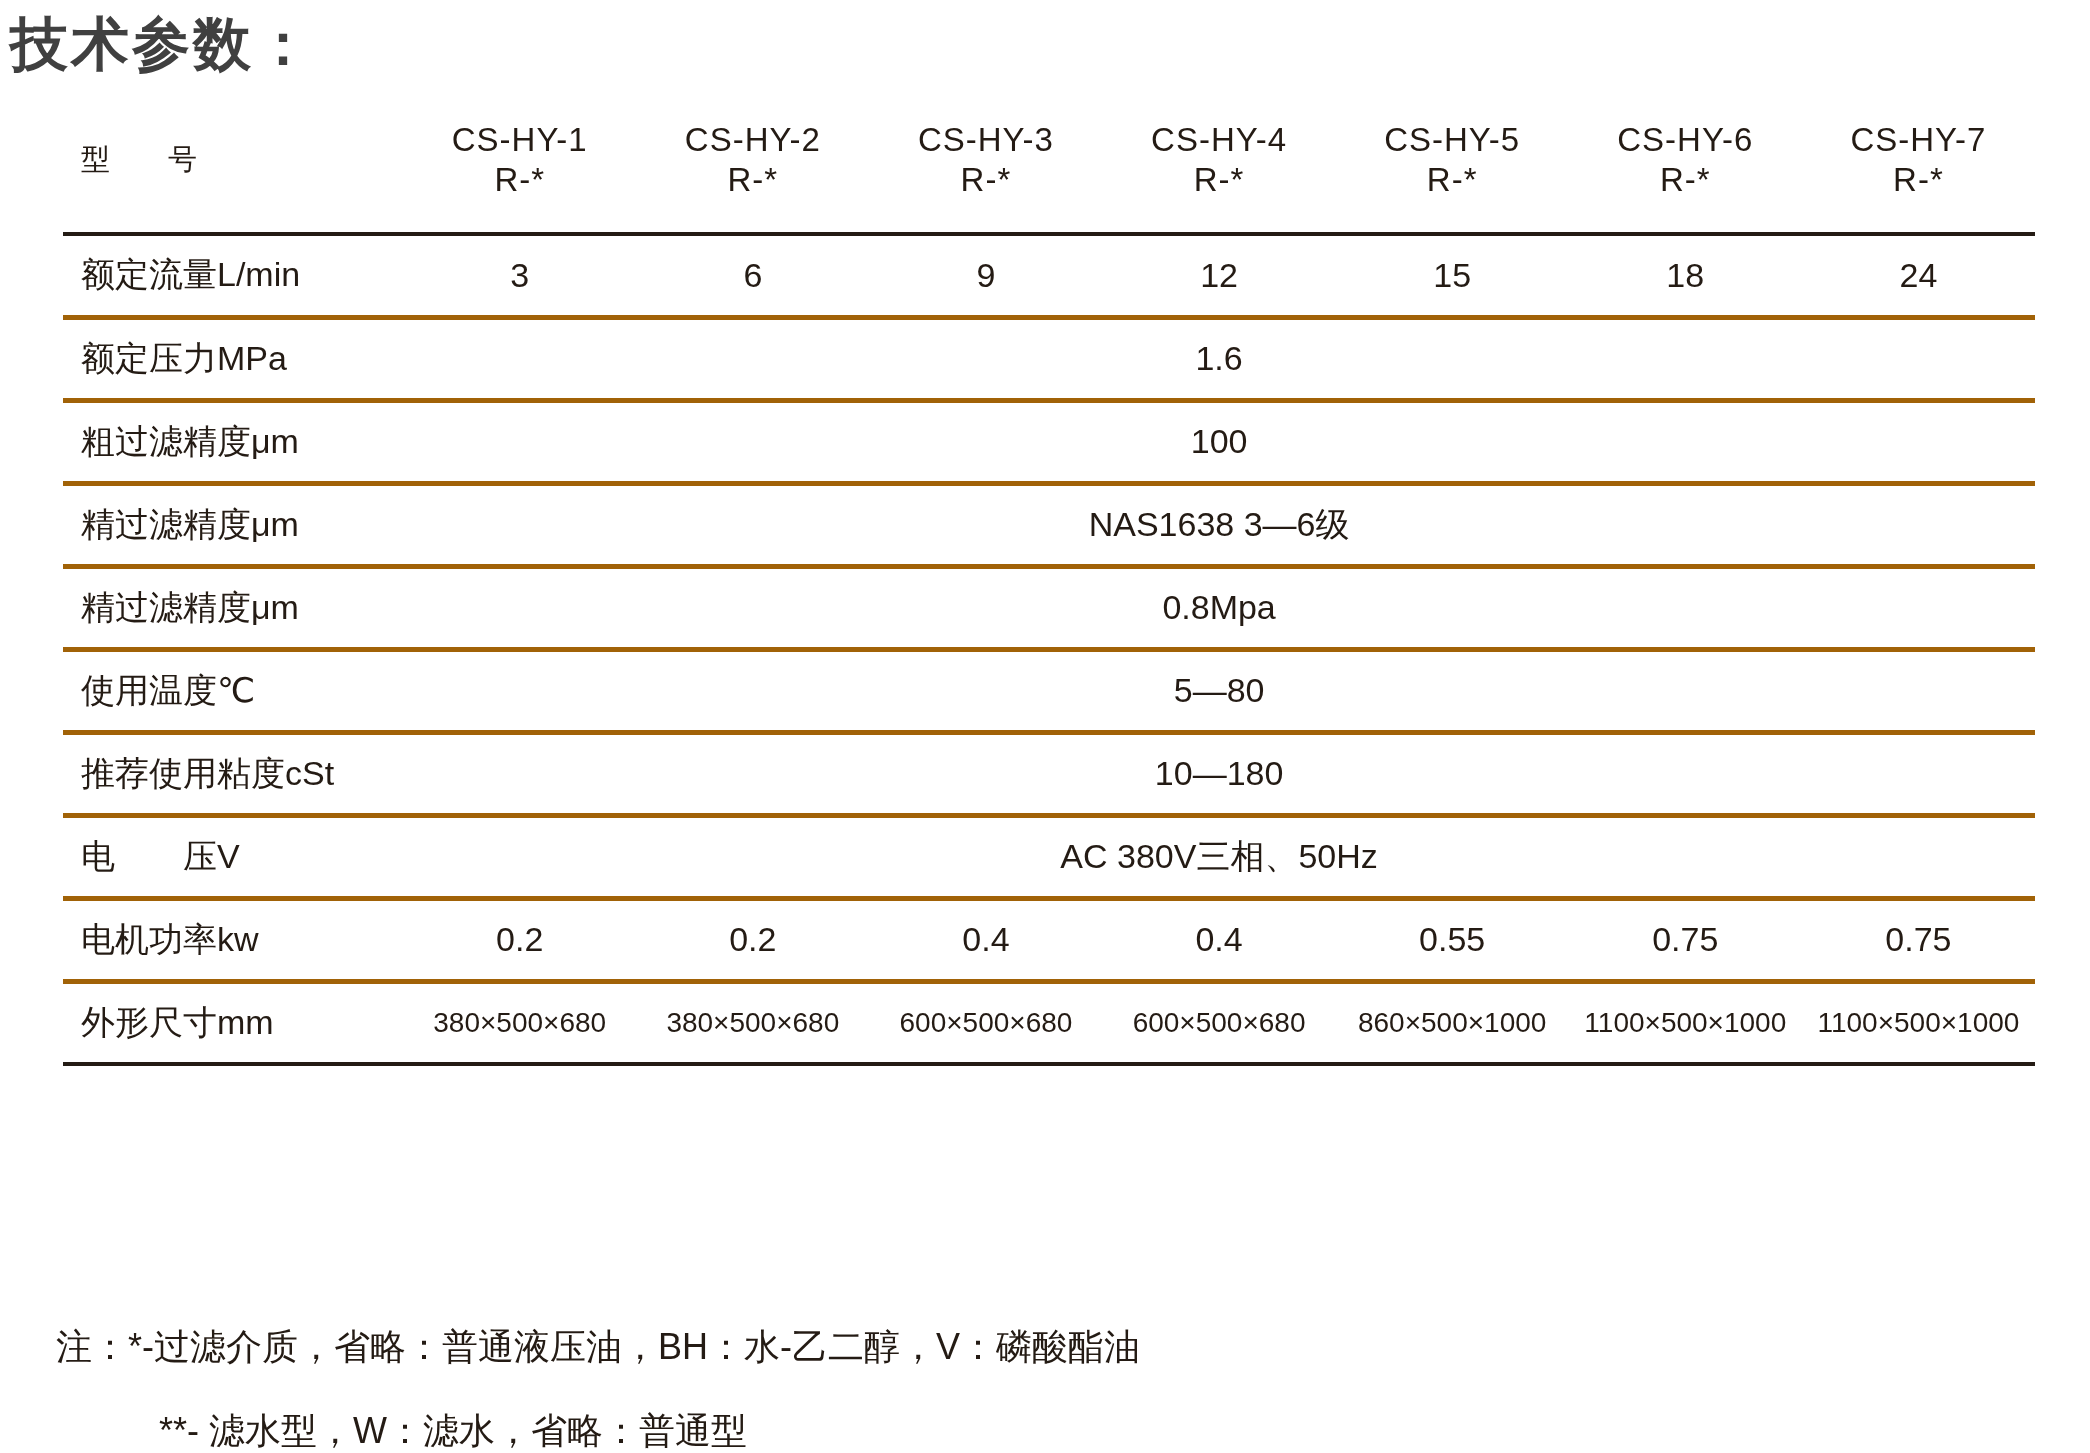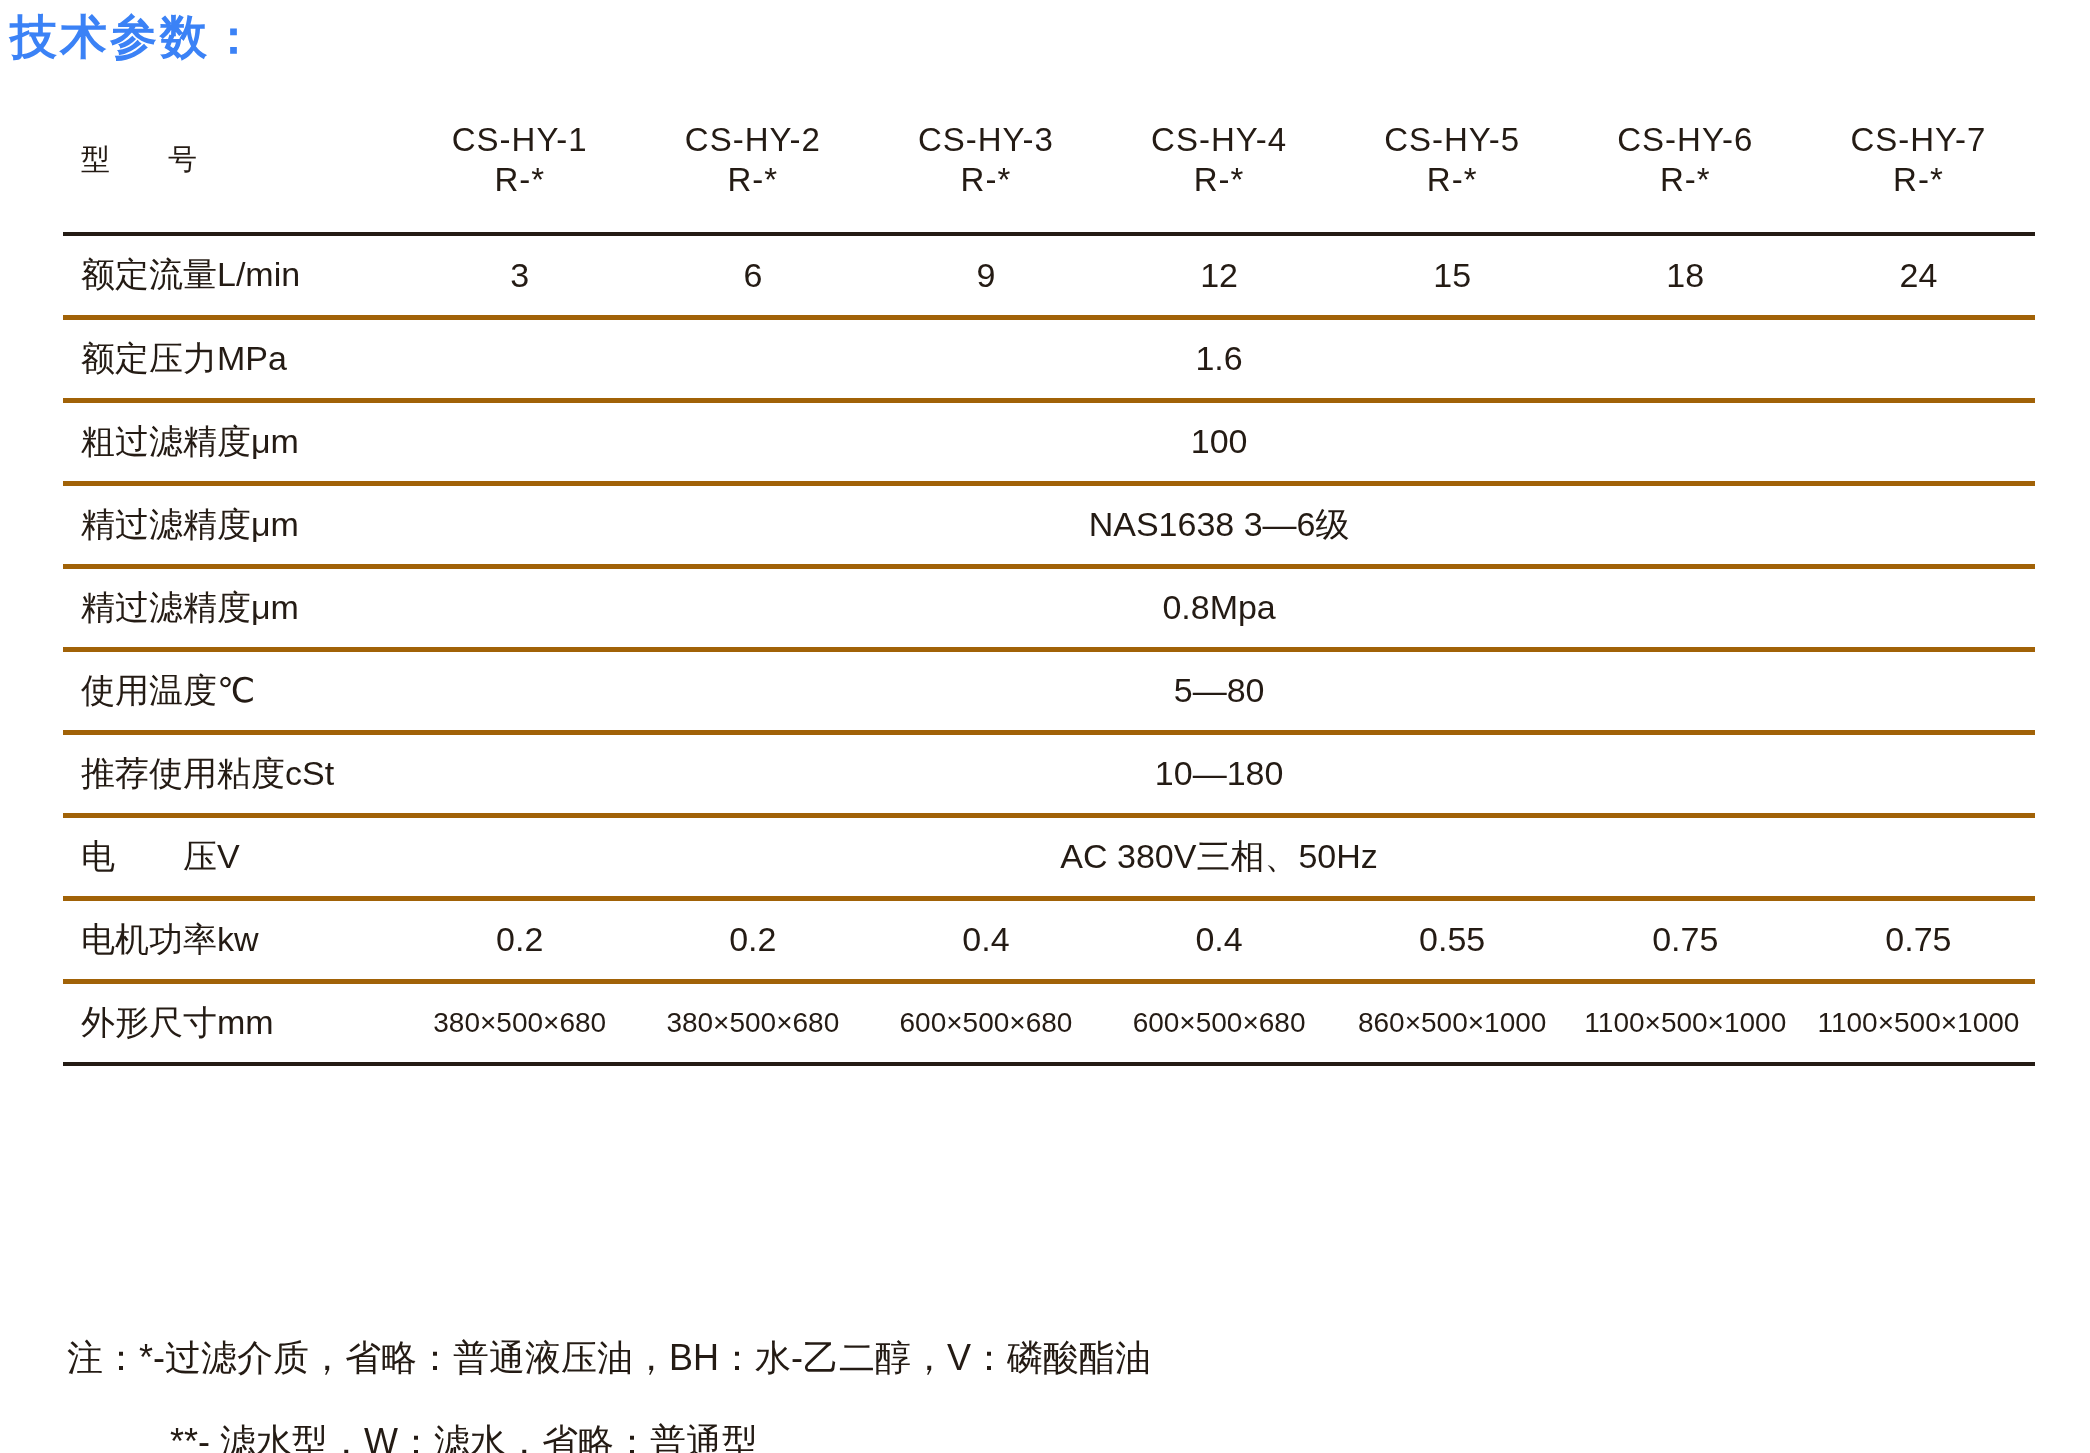--- a/index.html
+++ b/index.html
@@ -4,21 +4,21 @@
 <style>
   html,body{margin:0;padding:0;background:#ffffff;}
   body{
     width:2090px;height:1453px;position:relative;
     font-family:"Liberation Sans","DejaVu Sans",sans-serif;
     color:#241b14;
   }
   .page{position:absolute;inset:0;background:#ffffff;}
   .title{
     position:absolute;left:10px;top:6px;margin:0;
-    font-size:47px;font-weight:900;letter-spacing:3px;color:#3b82f6;
+    font-size:58px;font-weight:900;letter-spacing:3px;color:#404040;
   }
   table.spec{
     position:absolute;left:63px;top:88px;width:1972px;
     border-collapse:collapse;table-layout:fixed;color:#241b14;
   }
   col.label-col{width:340px;}
   col.data-col{width:233px;}
   thead th{
     height:144px;padding:0;font-weight:normal;font-size:33px;
     vertical-align:middle;text-align:center;letter-spacing:1px;
@@ -31,21 +31,21 @@
   tbody tr{border-bottom:5px solid #a16207;height:83px;}
   tbody tr:last-child{border-bottom:4px solid #241b14;}
   tbody td{
     padding:0;text-align:center;font-size:34px;vertical-align:middle;
   }
   tbody td.lbl{
     text-align:left;padding-left:18px;font-size:34px;
   }
   tr.small-row td:not(.lbl){font-size:28px;}
   .notes{position:absolute;left:0;top:0;width:2090px;}
-  .note{position:absolute;margin:12px;font-size:36px;color:#241b14;white-space:nowrap;}
+  .note{position:absolute;margin:1px;font-size:36px;color:#241b14;white-space:nowrap;}
   .note-1{left:55px;top:1322px;}
   .note-2{left:158px;top:1406px;}
 </style>
 </head>
 <body>
 
 <div class="page">
 
   <h1 class="title">技术参数：</h1>
 

